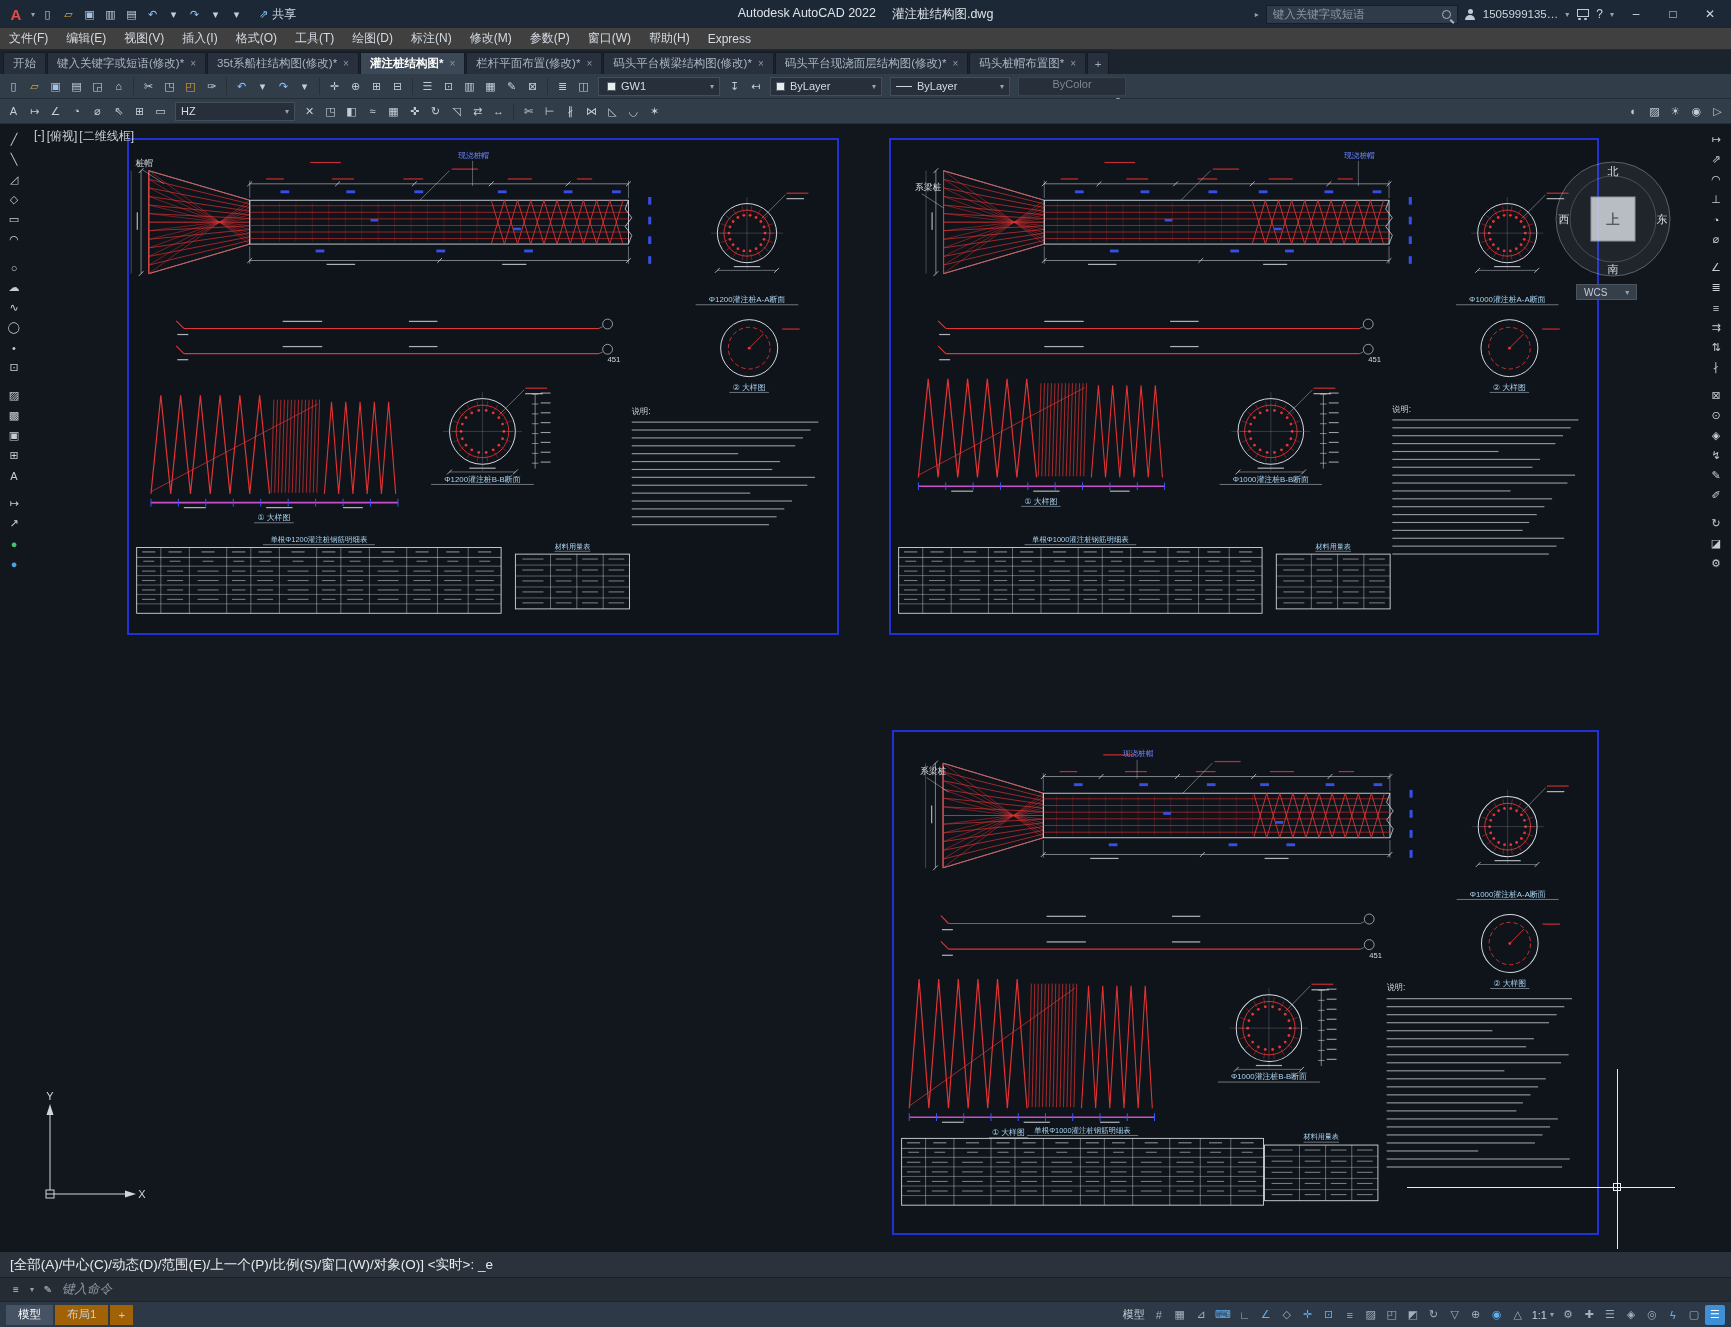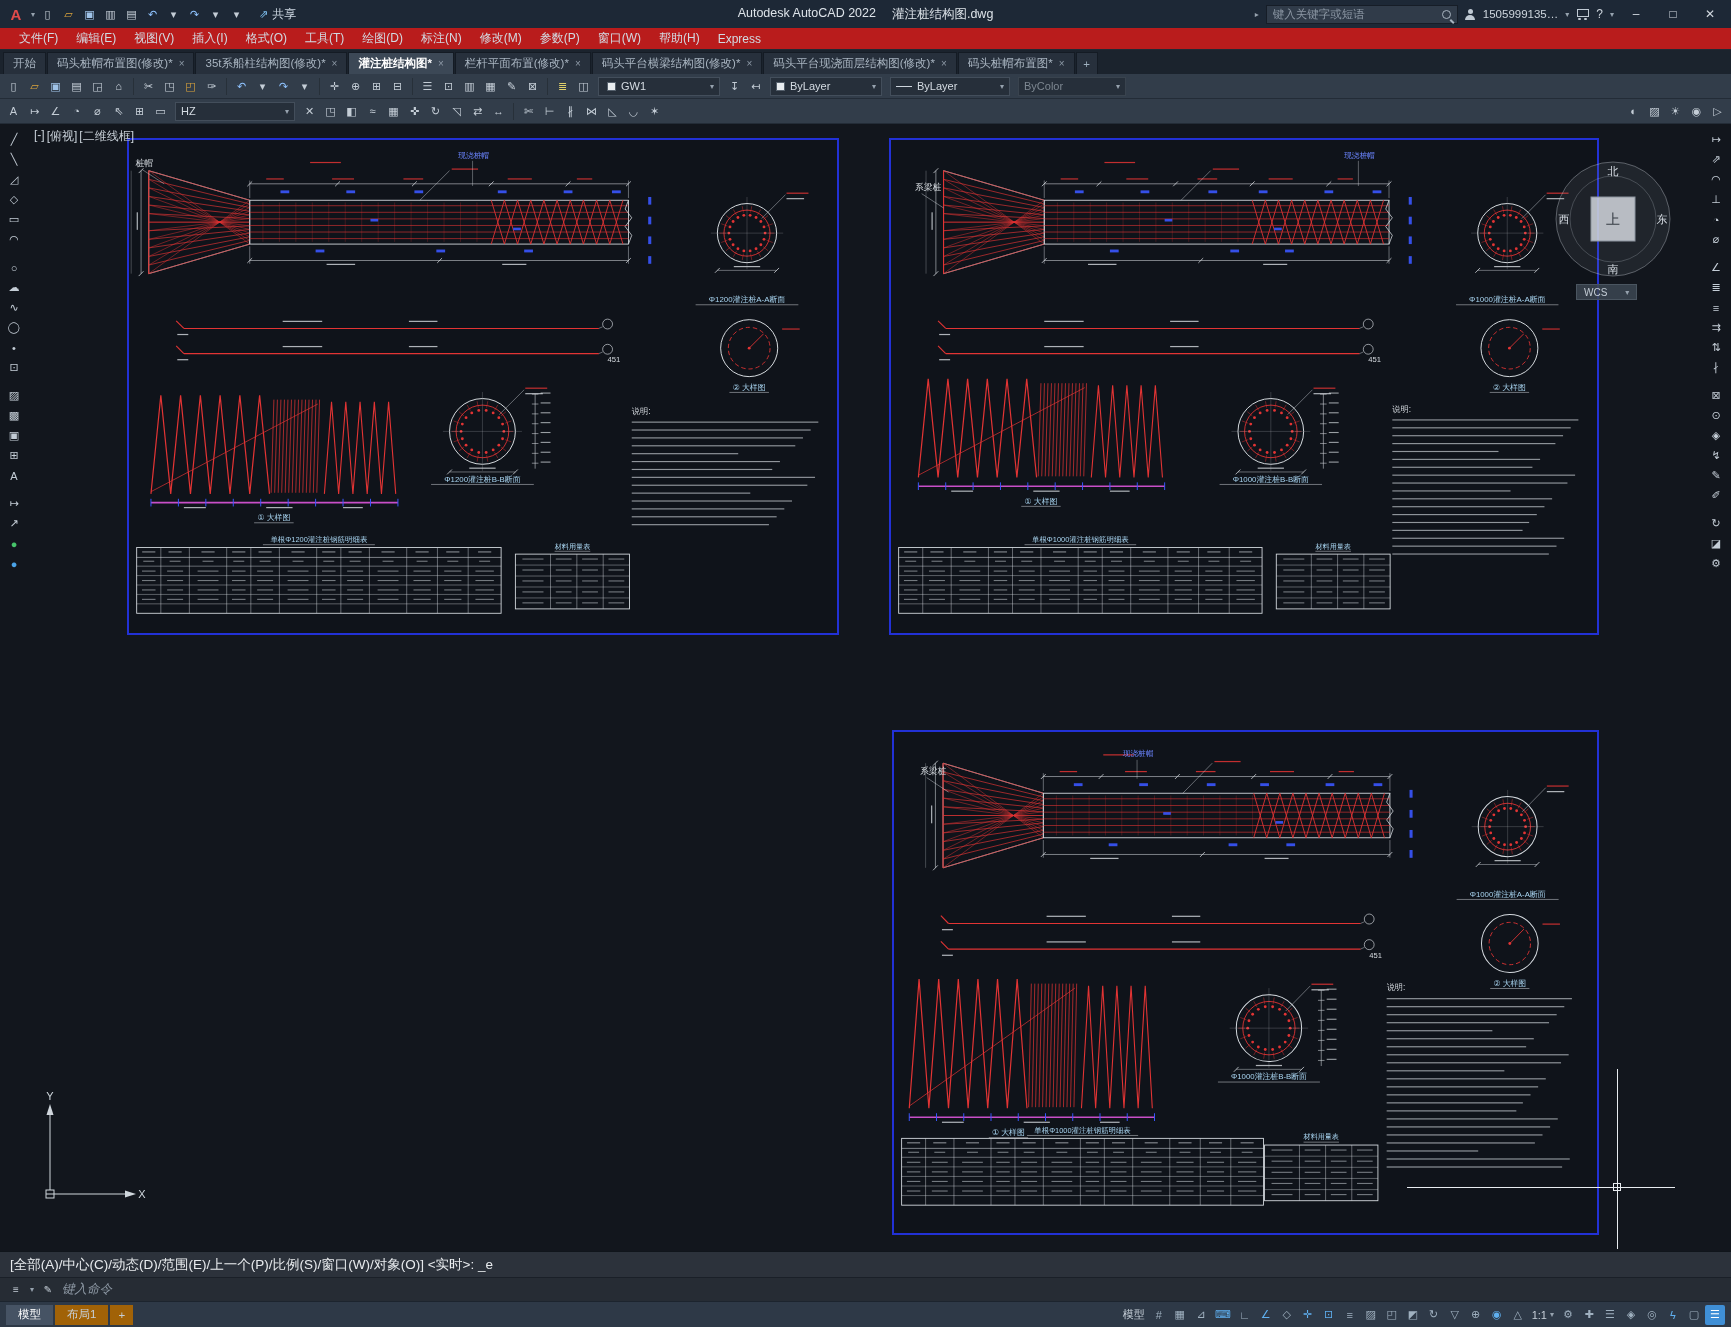--- a/index.html
+++ b/index.html
@@ -21,43 +21,43 @@
 .mag{width:9px;height:9px;border:1.5px solid #a8b4c0;border-radius:50%;position:relative;flex:none;}
 .mag::after{content:"";position:absolute;left:8px;top:8px;width:5px;height:1.5px;background:#a8b4c0;transform:rotate(45deg);transform-origin:0 0;}
 .person-icon{width:11px;height:11px;position:relative;flex:none;}
 .person-icon::before{content:"";position:absolute;left:3px;top:0;width:5px;height:5px;border-radius:50%;background:#c0cad4;}
 .person-icon::after{content:"";position:absolute;left:0.5px;top:6px;width:10px;height:5px;border-radius:5px 5px 0 0;background:#c0cad4;}
 .cart-icon{width:13px;height:12px;position:relative;}
 .cart-icon::before{content:"";position:absolute;left:1px;top:1px;width:10px;height:6px;border:1.3px solid #c0cad4;}
 .cart-icon::after{content:"";position:absolute;left:2px;bottom:0;width:2.5px;height:2.5px;border-radius:50%;background:#c0cad4;box-shadow:6px 0 0 #c0cad4;}
 .winbtn{width:30px;height:22px;display:grid;place-items:center;font-size:12px;color:#d2d9e0;}
 
-.menubar{position:absolute;top:28px;left:0;right:0;height:22px;background:#b91c1c;
-  display:flex;align-items:center;padding-left:10px;border-bottom:1px solid #212a34;}
+.menubar{position:absolute;top:28px;left:0;right:0;height:22px;background:#404040;
+  display:flex;align-items:center;padding-left:0;border-bottom:1px solid #212a34;}
 .menu-item{padding:0 9px;font-size:12px;color:#d2dae2;height:100%;display:flex;align-items:center;}
 
 .doctabs{position:absolute;top:50px;left:0;right:0;height:24px;background:#1b232d;
   display:flex;align-items:flex-end;padding-left:3px;gap:1px;}
 .dtab{height:22px;display:flex;align-items:center;gap:6px;padding:0 9px;background:#27303c;
   color:#a9b5c1;font-size:11.5px;border:1px solid #141b24;border-bottom:none;white-space:nowrap;text-align:center;}
 .dtab.active{background:#3c4856;color:#fff;font-weight:bold;}
 .dtab .x{font-size:10px;color:#8d99a6;font-weight:normal;}
 .newtab{width:22px;justify-content:center;color:#9fb0bf;}
 
 .toolbar{position:absolute;left:0;right:0;background:#323d4a;display:flex;align-items:center;
   padding:0 4px;gap:2px;border-bottom:1px solid #232c37;}
 .tb1{top:74px;height:25px;}
 .tb2{top:99px;height:25px;}
 .icon{width:19px;height:19px;display:grid;place-items:center;font-size:11px;color:#c4cdd6;border-radius:2px;}
 .sep{width:1px;height:17px;background:#273039;margin:0 3px;flex:none;}
 .spacer{flex:1;}
 .combo{height:19px;background:#262f3a;border:1px solid #434e5b;display:flex;align-items:center;
   gap:5px;padding:0 5px;font-size:11px;color:#d5dce3;margin:0 3px;flex:none;}
 .combo .caret{margin-left:auto;}
-.combo.disabled{color:#7d8791;border-color:#39434e;}
+.combo.disabled{color:#7d8791;border-color:#39434e;flex-direction:column;}
 .swatch{width:9px;height:9px;background:#e8ecef;border:1px solid #55606c;flex:none;}
 .ltline{width:16px;height:1px;background:#cdd5dd;flex:none;}
 
 .canvas{position:absolute;top:124px;left:0;right:0;bottom:76px;background:#12161d;overflow:hidden;}
 .vplabel{position:absolute;left:34px;top:4px;font-size:12px;color:#c9d1d9;display:flex;gap:2px;z-index:5;}
 .strip{position:absolute;display:flex;flex-direction:column;align-items:center;gap:1px;top:6px;z-index:6;}
 .strip.left{left:3px;}
 .strip.right{right:4px;}
 .strip .icon{width:22px;height:19px;}
 .vsep{height:7px;}
@@ -153,21 +153,21 @@
       <div class="menu-item">窗口(W)</div>
       <div class="menu-item">帮助(H)</div>
       <div class="menu-item">Express</div>
     </div>
 
   <div class="doctabs" id="doctabs">
       <div class="dtab">
         <span>开始</span>
       </div>
       <div class="dtab">
-        <span>码头桩帽布置图(修改)*</span>
+        <span>键入关键字或短语(修改)*</span>
         <span class="x">×</span>
       </div>
       <div class="dtab">
         <span>35t系船柱结构图(修改)*</span>
         <span class="x">×</span>
       </div>
       <div class="dtab active">
         <span>灌注桩结构图*</span>
         <span class="x">×</span>
       </div>

